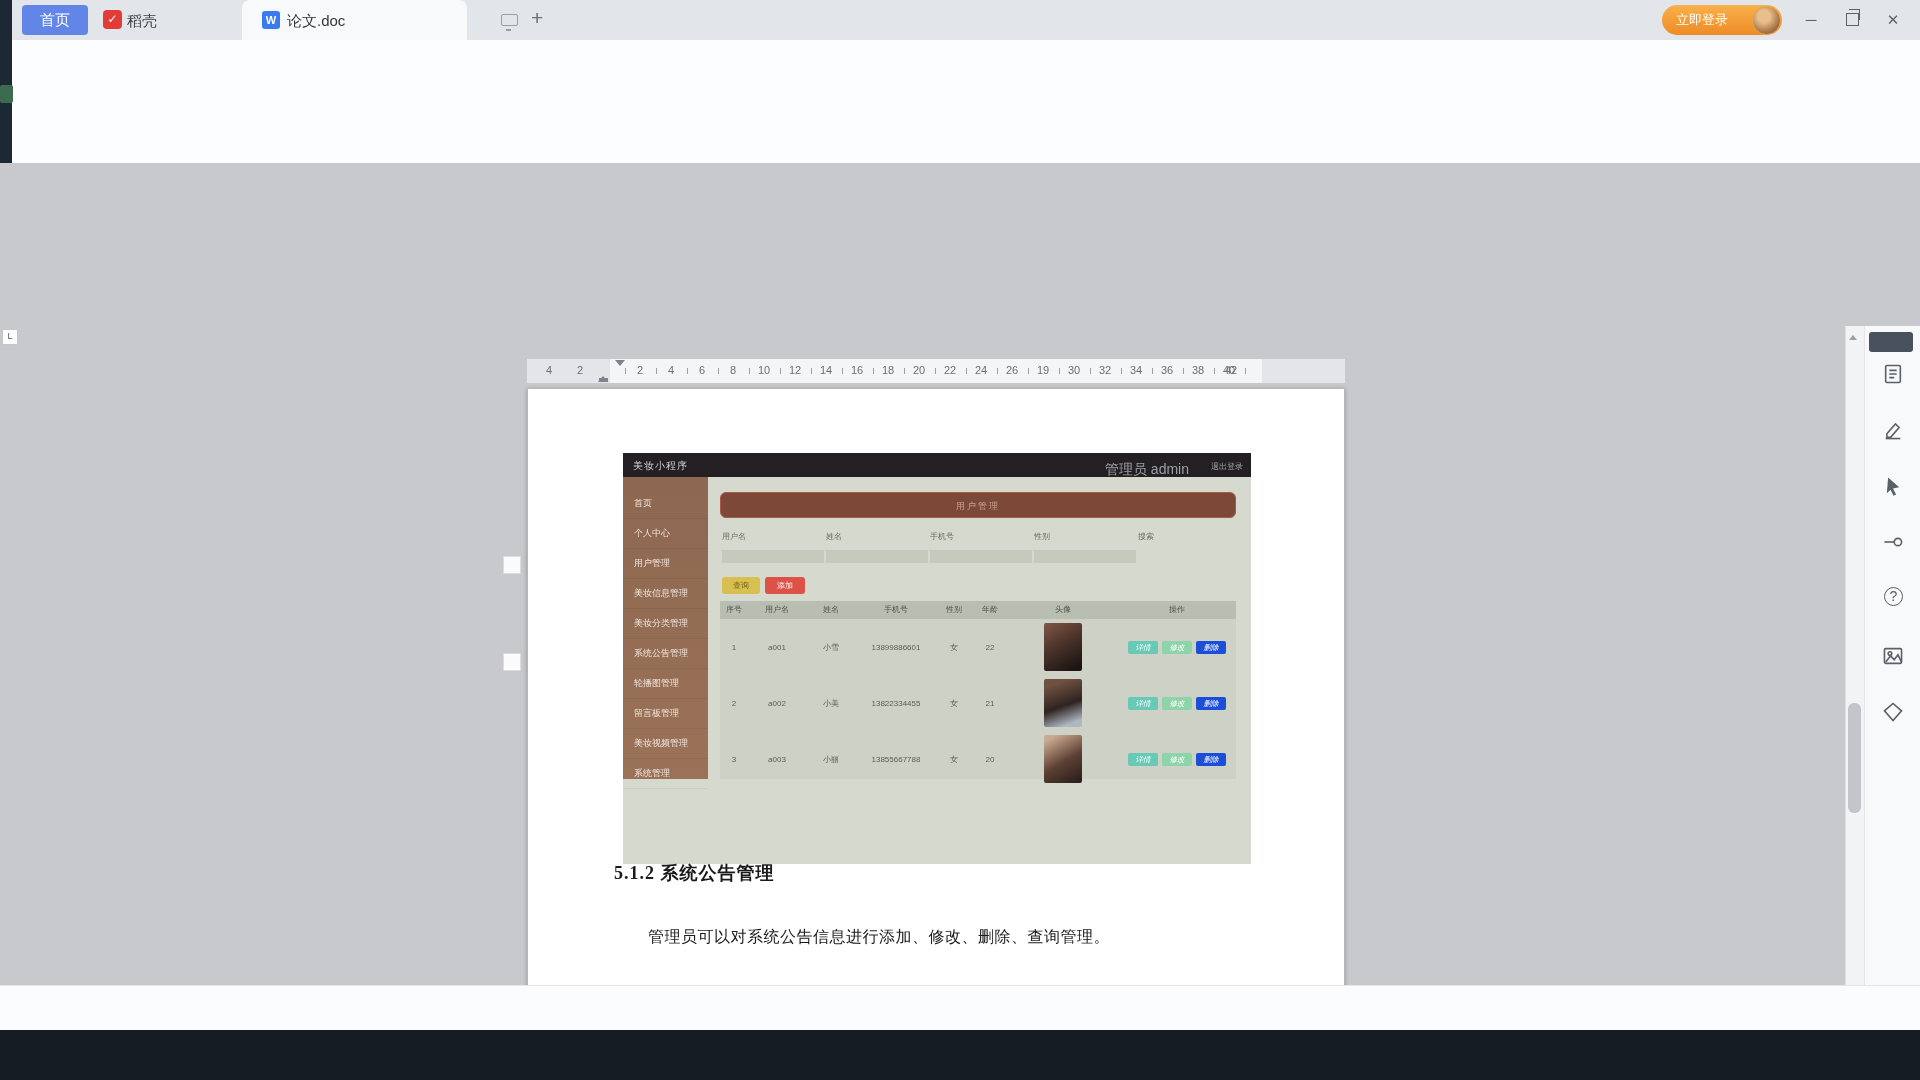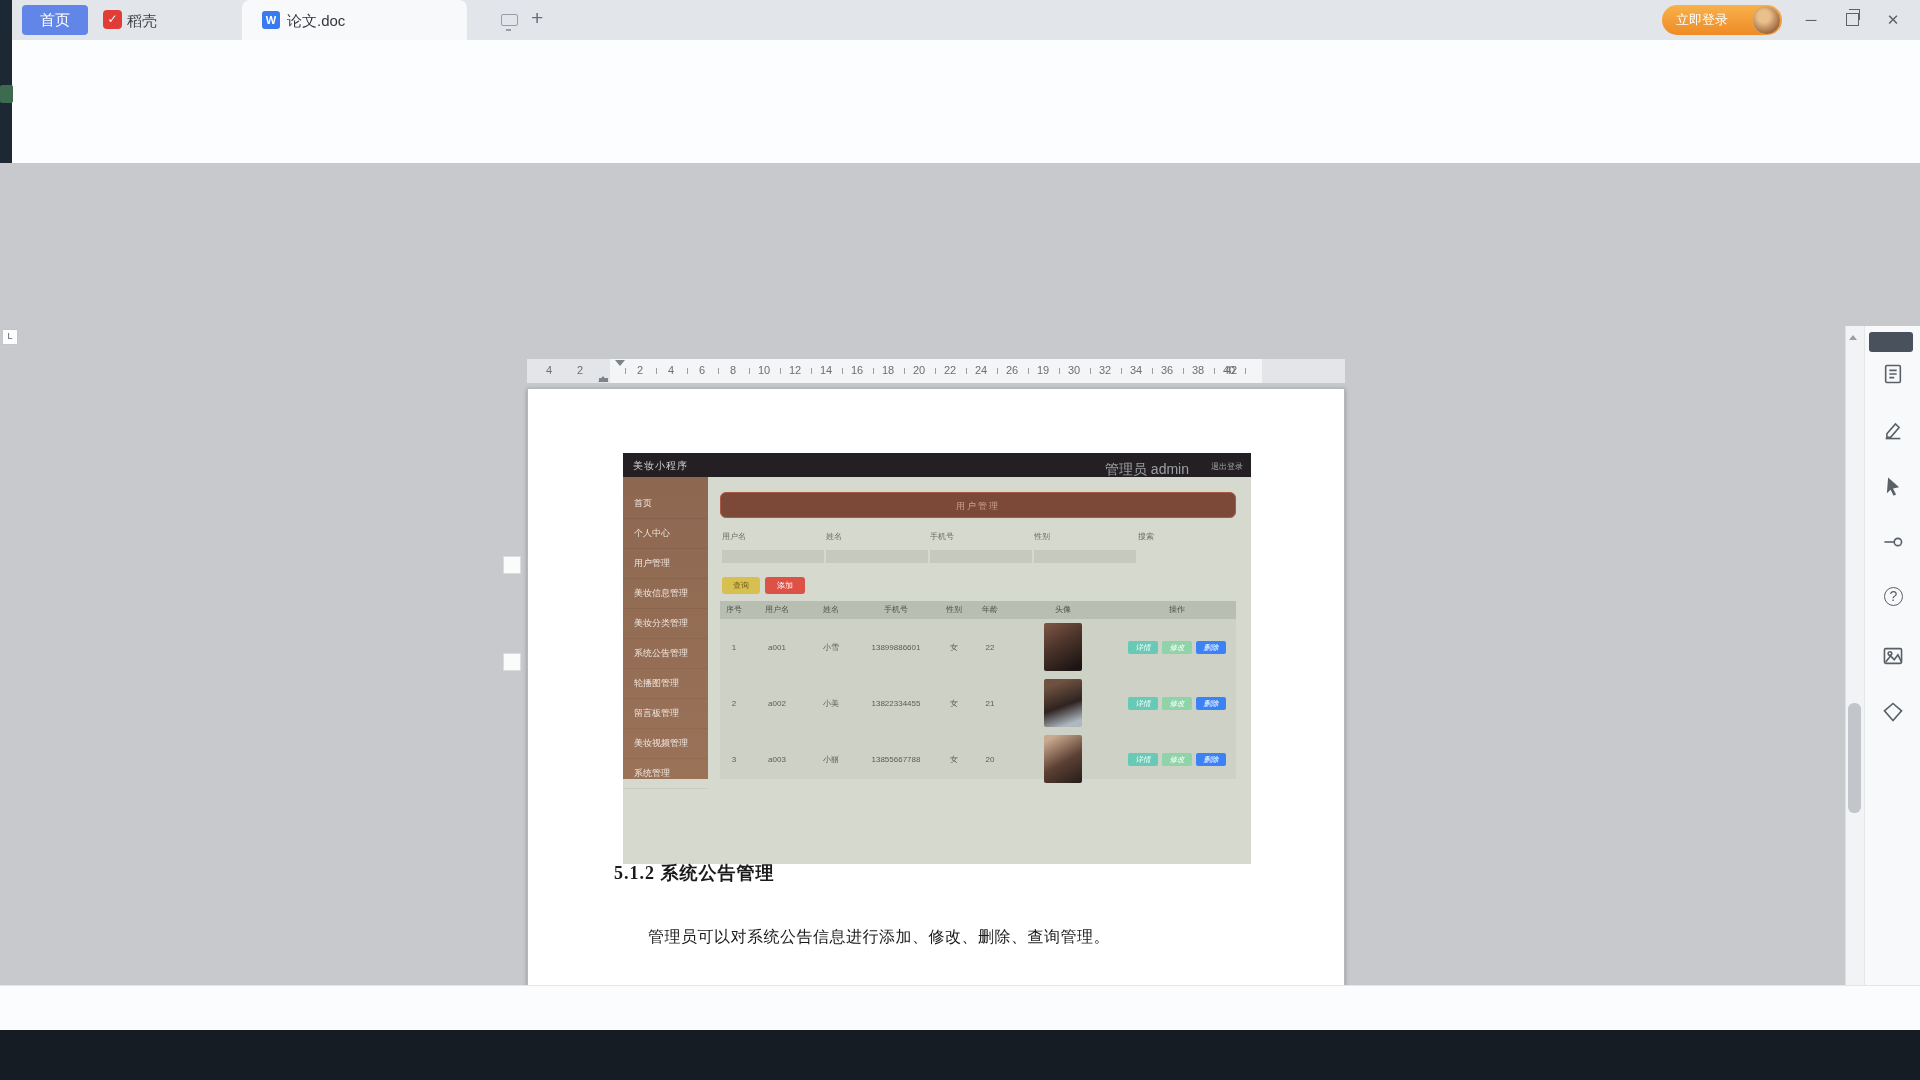--- a/index.html
+++ b/index.html
@@ -131,21 +131,21 @@
   #fthead span:nth-of-type(7){width:110px;}
   #fthead span:nth-of-type(8){width:118px;}
   .trow{display:flex;align-items:center;height:56px;}
   .tc{font-size:8px;color:#5a5f56;text-align:center;}
   .tc1{width:28px;}.tc2{width:58px;}.tc3{width:50px;}.tc4{width:80px;}.tc5{width:36px;}.tc6{width:36px;}
   .tc7{width:110px;display:flex;justify-content:center;}
   .tc8{width:118px;display:flex;justify-content:center;gap:4px;}
   .avatar{width:38px;height:48px;border-radius:2px;}
   .abtn{display:inline-block;width:30px;height:13px;line-height:13px;border-radius:2px;font-size:7.5px;
         color:#fff;text-align:center;}
-  .ab1{background:#68c9b6;}.ab2{background:#8fd3a8;}.ab3{background:#3b82f6;}
+  .ab1{background:#68c9b6;}.ab2{background:#8fd3a8;}.ab3{background:#1d4ed8;}
 
   
   #vscroll{left:1845px;top:163px;width:19px;height:822px;background:#f2f3f5;border-left:1px solid #dfe1e4;box-sizing:border-box;}
   #vthumb{left:1848px;top:540px;width:13px;height:110px;background:#c2c5c9;border-radius:6px;}
   .tri-u{width:0;height:0;border:4px solid transparent;border-bottom:5px solid #9aa0a6;}
   #rpanel{left:1864px;top:163px;width:56px;height:822px;background:#f8f9fa;border-left:1px solid #e4e6e9;box-sizing:border-box;}
   .rp-tab{left:1869px;top:169px;width:44px;height:20px;background:#49525c;border-radius:3px;}
   .rp-ic{left:1882px;width:22px;height:22px;text-align:center;}
   .rp-help{font-size:14px;color:#5a6068;border:1.5px solid #5a6068;border-radius:50%;width:17px;height:17px;line-height:16px;}
   .dbl-chev{left:1849px;width:10px;height:10px;}

